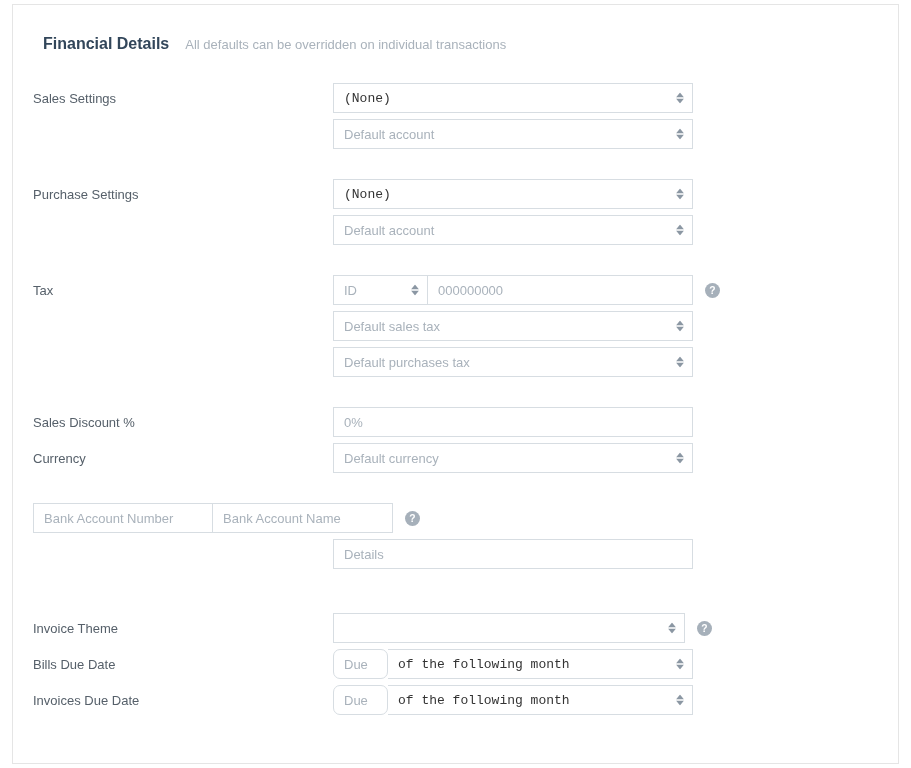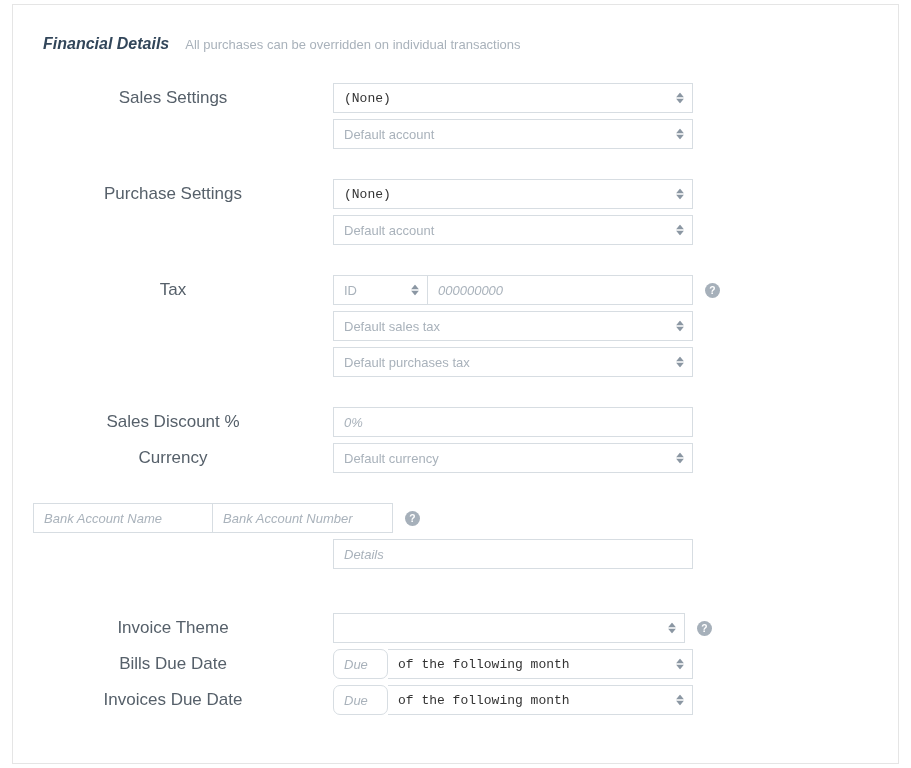--- a/index.html
+++ b/index.html
@@ -22,43 +22,42 @@
     display: flex;
     align-items: baseline;
     gap: 16px;
     margin-bottom: 30px;
     margin-left: 10px;
   }
   .section-title {
     font-size: 16px;
     font-weight: 700;
     color: #32465a;
-    font-style: italic;
   }
   .section-subtitle {
     font-size: 13px;
     color: #a9b2bb;
   }
   .form {
     width: 100%;
   }
   .row {
     display: flex;
     align-items: center;
     margin-bottom: 6px;
   }
   .row.gap-after { margin-bottom: 30px; }
   .row.gap-after-lg { margin-bottom: 44px; }
   .label {
     width: 300px;
     min-width: 300px;
-    text-align: center;
+    text-align: left;
     padding-right: 20px;
     color: #56606a;
-    font-size: 17px;
+    font-size: 13px;
   }
   .controls {
     display: flex;
     align-items: center;
     gap: 0;
     width: 380px;
     position: relative;
   }
   .help {
     width: 18px;
@@ -94,37 +93,37 @@
     top: 50%;
     transform: translateY(-50%);
     display: flex;
     flex-direction: column;
     gap: 1px;
     color: #8b97a3;
   }
   .caret svg { display:block; }
   .select .val { color: #333; font-family: Liberation Mono, monospace; }
   .select .ph, .input::placeholder { color: #a9b2bb; }
-  .input { width: 360px; font-style: italic; }
+  .input { width: 360px; }
   .group { display:flex; }
   .group > * + * { border-left: none !important; }
   .w-95 { width:95px; }
   .w-265 { width:265px; }
   .w-180 { width:180px; }
   .w-55 { width:55px;border-radius:7px; }
   .w-305 { width:305px; }
 </style>
 </head>
 <body>
 
 <div class="panel">
 
   <div class="section-header">
     <div class="section-title">Financial Details</div>
-    <div class="section-subtitle">All purchases can be overridden on individual transactions</div>
+    <div class="section-subtitle">All defaults can be overridden on individual transactions</div>
   </div>
 
   <div class="form">
 
     <div class="row">
       <div class="label">Sales Settings</div>
       <div class="controls">
         <div class="select full">
           <span class="val">(None)</span>
           <span class="caret">
@@ -266,22 +265,22 @@
                 <path d="M0 0 L4 5 L8 0 Z" fill="currentColor"></path>
               </svg>
           </span>
         </div>
       </div>
     </div>
 
     <div class="row">
       <div class="controls">
         <div class="group">
+          <input class="input w-180" placeholder="Bank Account Number" style="">
           <input class="input w-180" placeholder="Bank Account Name" style="">
-          <input class="input w-180" placeholder="Bank Account Number" style="">
         </div>
         <span class="help">
           <svg width="15" height="15" viewBox="0 0 16 16" fill="currentColor">
               <circle cx="8" cy="8" r="8"></circle>
               <text x="8" y="12" text-anchor="middle" font-size="11" font-weight="bold" fill="#fff">?</text>
             </svg>
         </span>
       </div>
     </div>
     <div class="row gap-after-lg">

